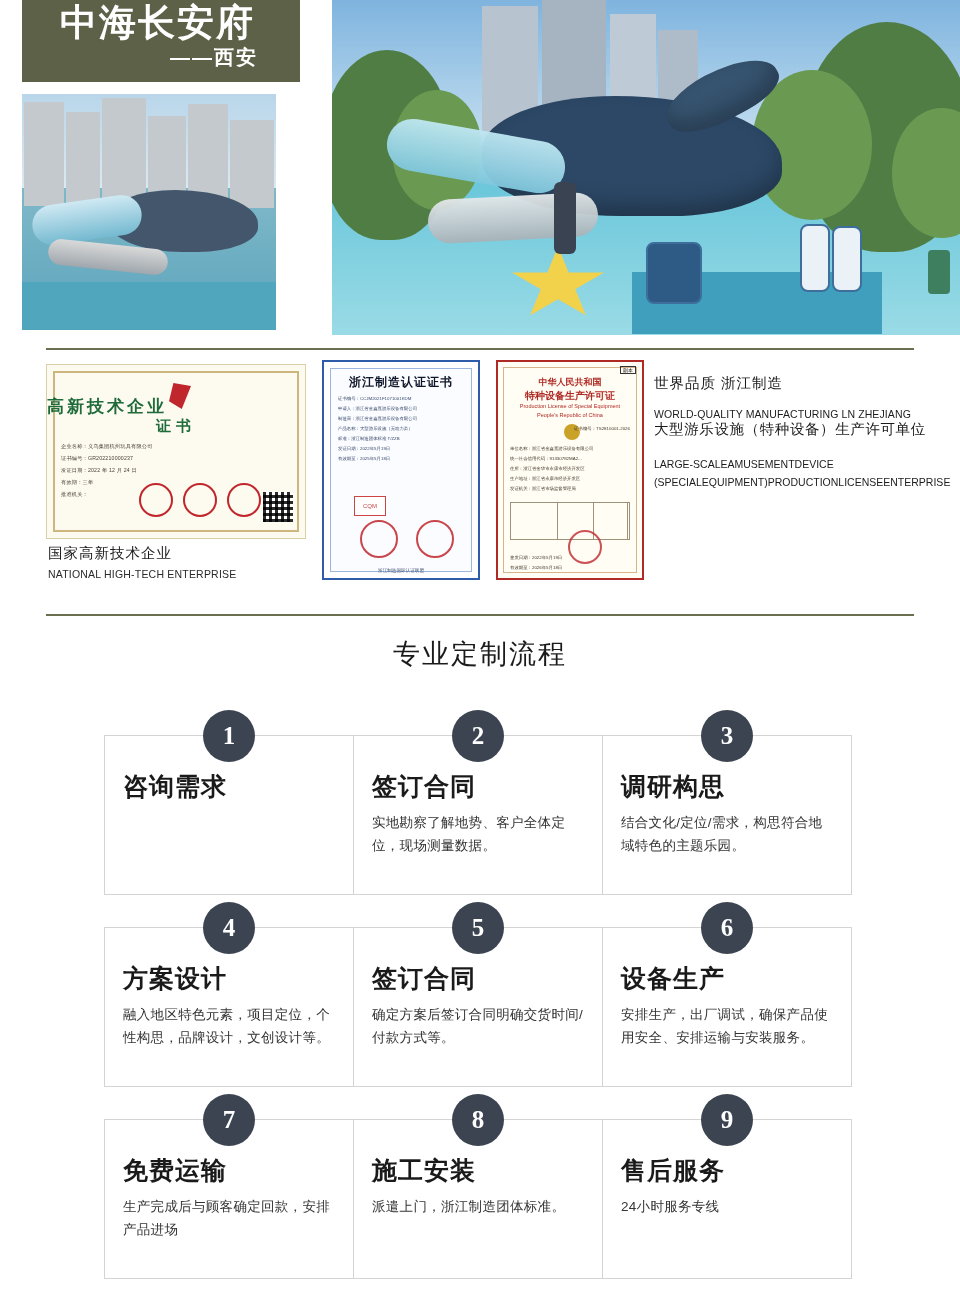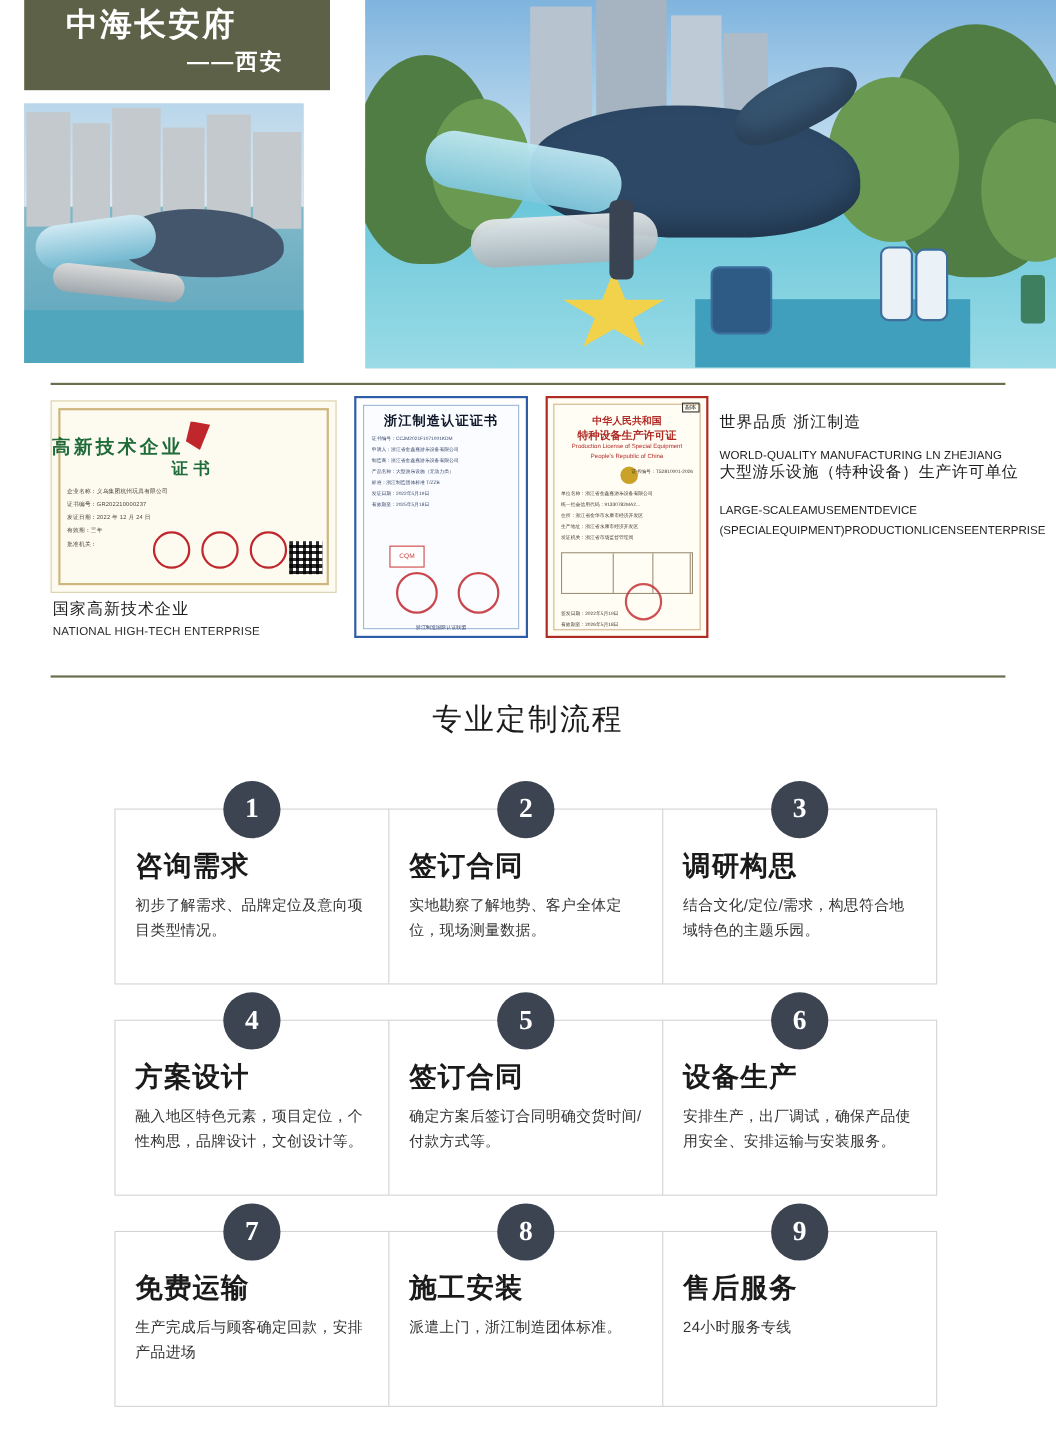--- a/index.html
+++ b/index.html
@@ -25,21 +25,21 @@
     margin-left: 22px;
   }
   .title-card {
     position: relative;
     width: 278px; height: 82px;
     background: #5d6148;
     color: #ffffff;
     padding: 4px 14px 0 14px;
   }
   .title-card .cn {
-    font-size: 29px;
+    font-size: 37px;
     font-weight: bold;
     letter-spacing: 2px;
     line-height: 38px;
     padding-left: 24px;
   }
   .title-card .sub {
     font-size: 20px;
     font-weight: bold;
     text-align: right;
     line-height: 30px;
@@ -318,21 +318,20 @@
   </div>
 
   <div class="proc-title">专业定制流程</div>
 
   <div class="grid">
 
     <div class="row">
       <div class="cell">
         <div class="badge">1</div>
         <h3>咨询需求</h3>
-        <p>初步了解需求、品牌定位及意向项目类型情况。</p>
       </div>
       <div class="cell">
         <div class="badge">2</div>
         <h3>签订合同</h3>
         <p>实地勘察了解地势、客户全体定位，现场测量数据。</p>
       </div>
       <div class="cell">
         <div class="badge">3</div>
         <h3>调研构思</h3>
         <p>结合文化/定位/需求，构思符合地域特色的主题乐园。</p>

